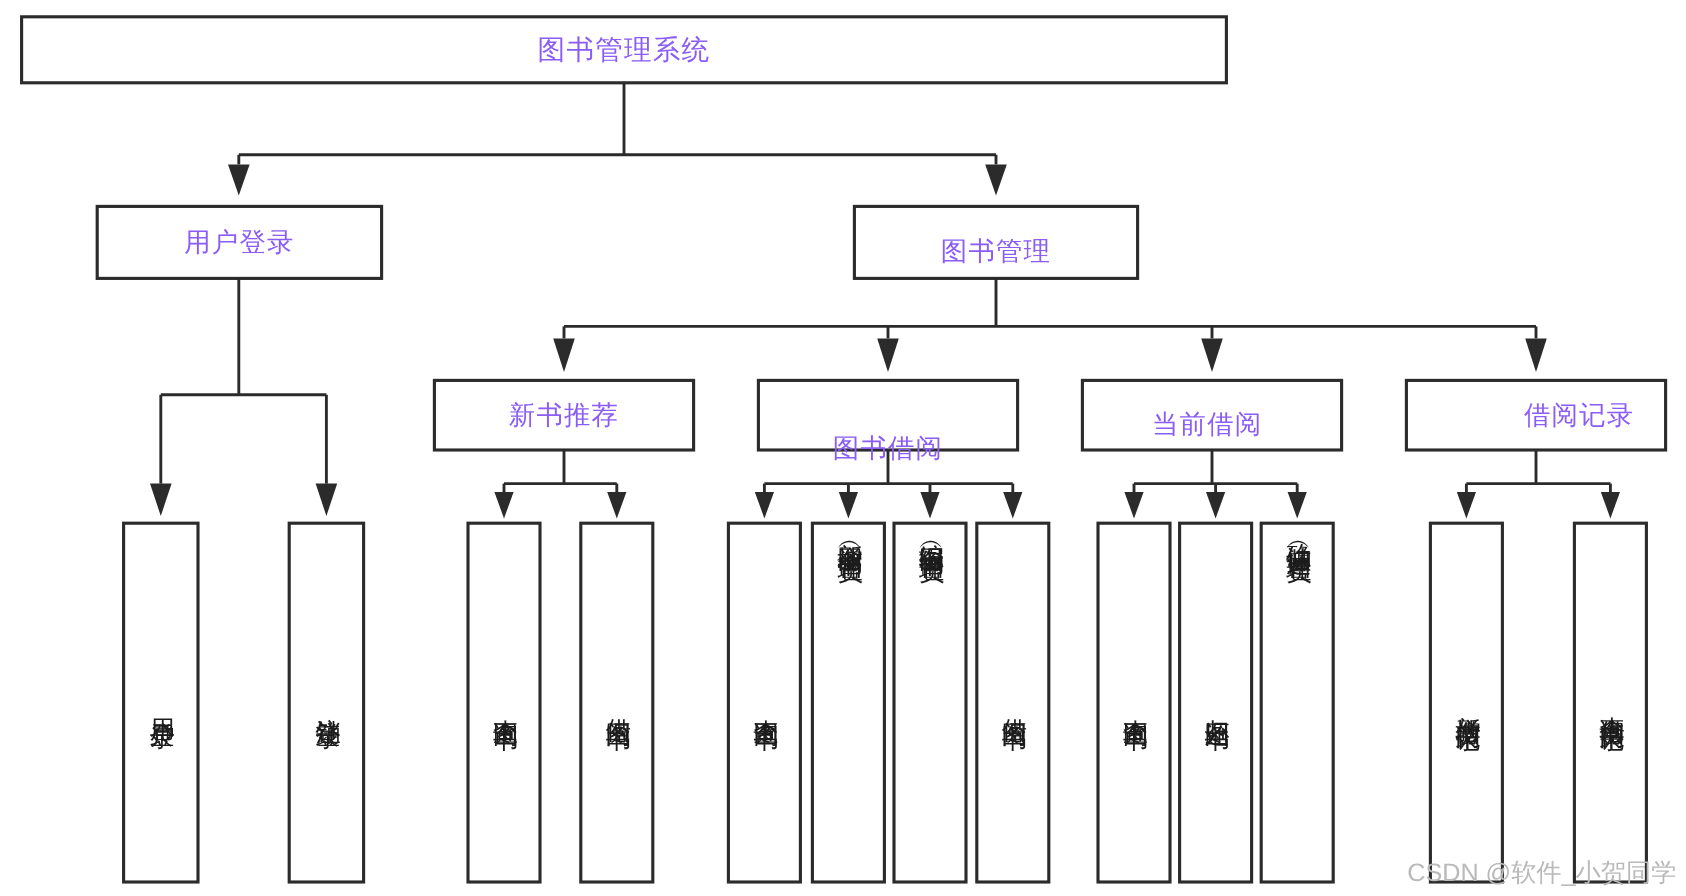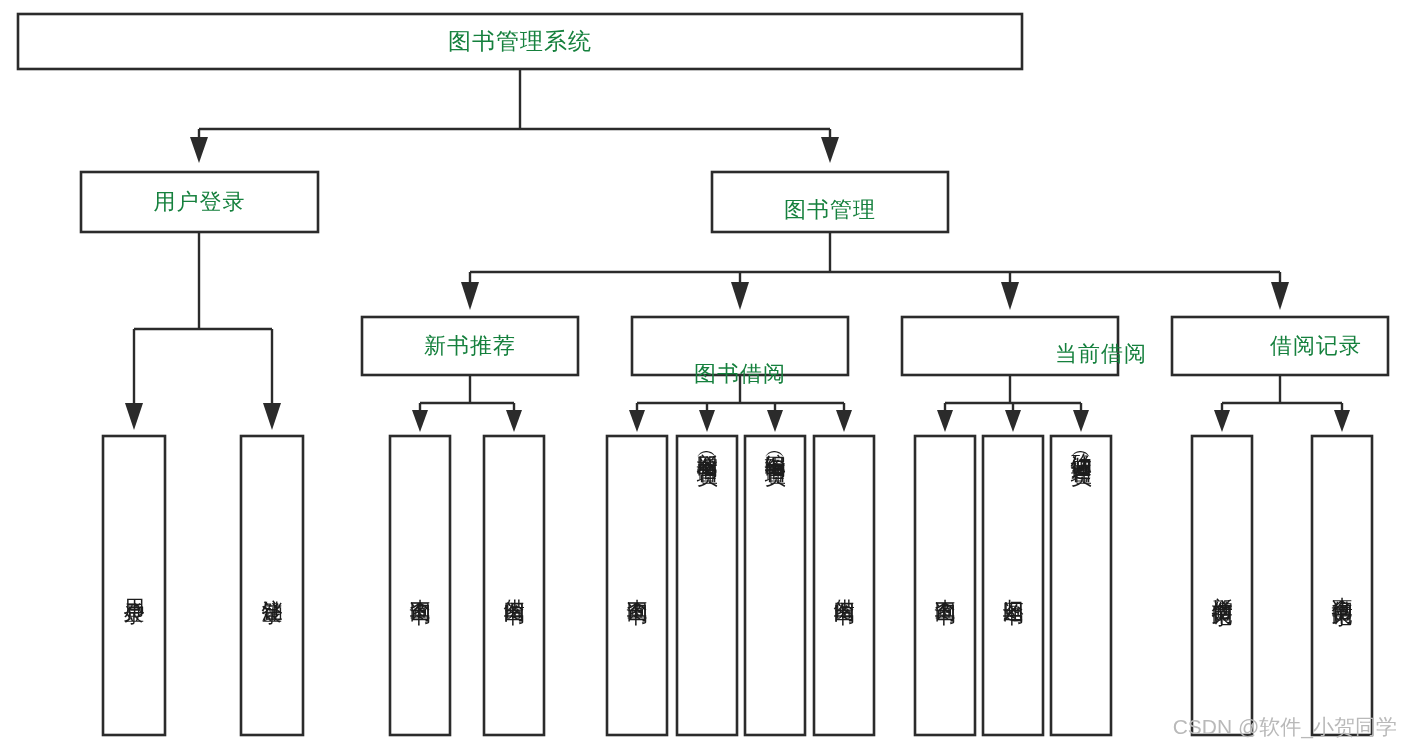--- a/index.html
+++ b/index.html
@@ -70,21 +70,21 @@
   .hlabel-wrap {
     position: absolute;
     display: flex;
     align-items: center;
     justify-content: center;
     pointer-events: none;
   }
   .hlabel-text {
     font-family: "Liberation Sans", "DejaVu Sans", sans-serif;
     font-size: 22px;
-    color: #15803d;
+    color: #8b5cf6;
     letter-spacing: 1px;
     white-space: nowrap;
   }
   .root-label-text {
     font-size: 23px;
   }
 </style>
 </head>
 <body>
 
@@ -204,21 +204,21 @@
   </div>
 
   <div class="hlabel-wrap" style="left:362px; top:317px; width:216px; height:58px;border-radius:16px;">
     <span class="hlabel-text">新书推荐</span>
   </div>
 
   <div class="hlabel-wrap" style="left:632px; top:317px; width:216px; height:58px;margin-top:28px;">
     <span class="hlabel-text">图书借阅</span>
   </div>
 
-  <div class="hlabel-wrap" style="left:931px; top:317px; width:216px; height:74px;justify-content:flex-end;">
+  <div class="hlabel-wrap" style="left:898px; top:317px; width:216px; height:74px;">
     <span class="hlabel-text">当前借阅</span>
   </div>
 
   <div class="hlabel-wrap" style="left:1224px; top:317px; width:184px; height:58px;border-radius:24px;">
     <span class="hlabel-text">借阅记录</span>
   </div>
 
   <div class="vlabel-wrap" style="left:103px; top:436px; width:62px; height:299px;">
     <span class="vlabel-text">用户登录</span>
   </div>

